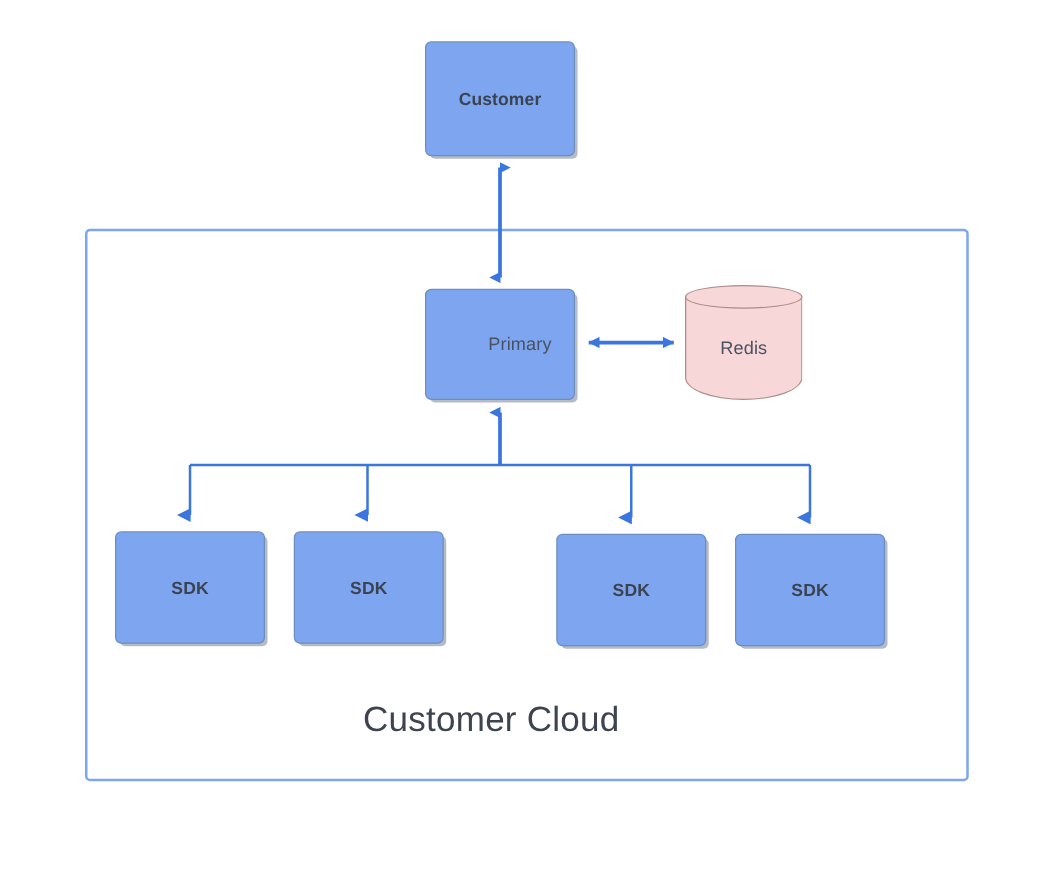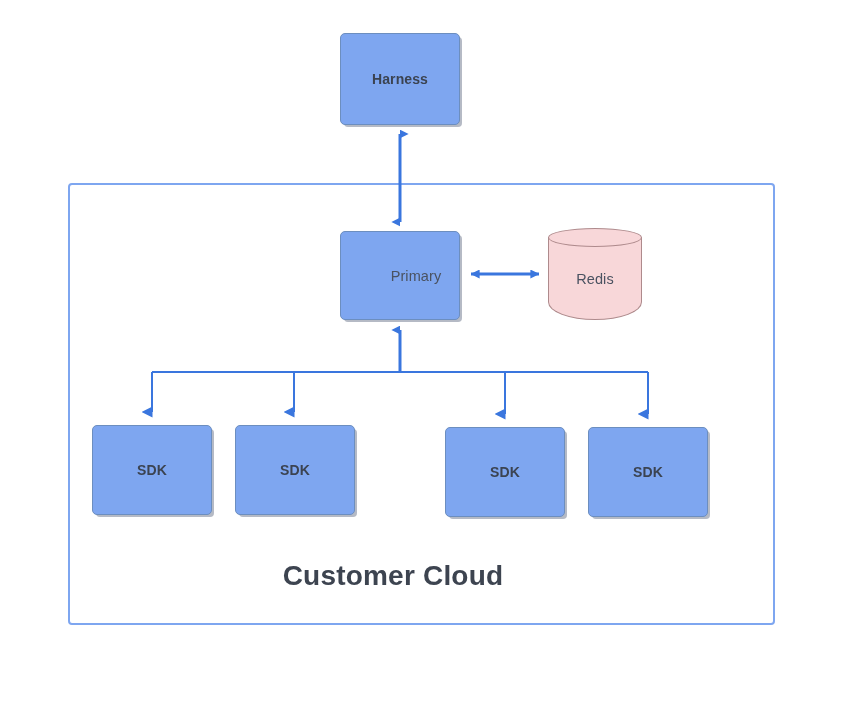--- a/index.html
+++ b/index.html
@@ -125,21 +125,21 @@
     z-index: 1;
   }
 
   #customer-cloud-title {
     position: absolute;
     left: 68px;
     top: 560px;
     width: 650px;
     text-align: center;
     font-size: 28px;
-    font-weight: bold;
+    font-weight: normal;
     color: #3D4450;
     z-index: 3;
     letter-spacing: 0.2px;
   }
 
   
   #connectors {
     position: absolute;
     left: 0;
     top: 0;
@@ -190,21 +190,21 @@
       <line x1="152" y1="372" x2="648" y2="372" stroke="#3A76DE" stroke-width="2"></line>
 
       <line x1="152" y1="372" x2="152" y2="412" stroke="#3A76DE" stroke-width="2" marker-end="url(#arrow-down-sm)"></line>
       <line x1="294" y1="372" x2="294" y2="412" stroke="#3A76DE" stroke-width="2" marker-end="url(#arrow-down-sm)"></line>
       <line x1="505" y1="372" x2="505" y2="414" stroke="#3A76DE" stroke-width="2" marker-end="url(#arrow-down-sm)"></line>
       <line x1="648" y1="372" x2="648" y2="414" stroke="#3A76DE" stroke-width="2" marker-end="url(#arrow-down-sm)"></line>
     </g>
   </svg>
 
   <div class="node node-box" id="node-harness">
-    <span class="node-label label-bold">Harness</span>
+    <span class="node-label label-bold">Customer</span>
   </div>
 
   <div class="node node-box" id="node-primary">
     <span class="node-label label-regular">Primary</span>
   </div>
 
   <div id="node-redis">
     <div class="cyl-body"></div>
     <div class="cyl-top"></div>
     <div class="cyl-text">

